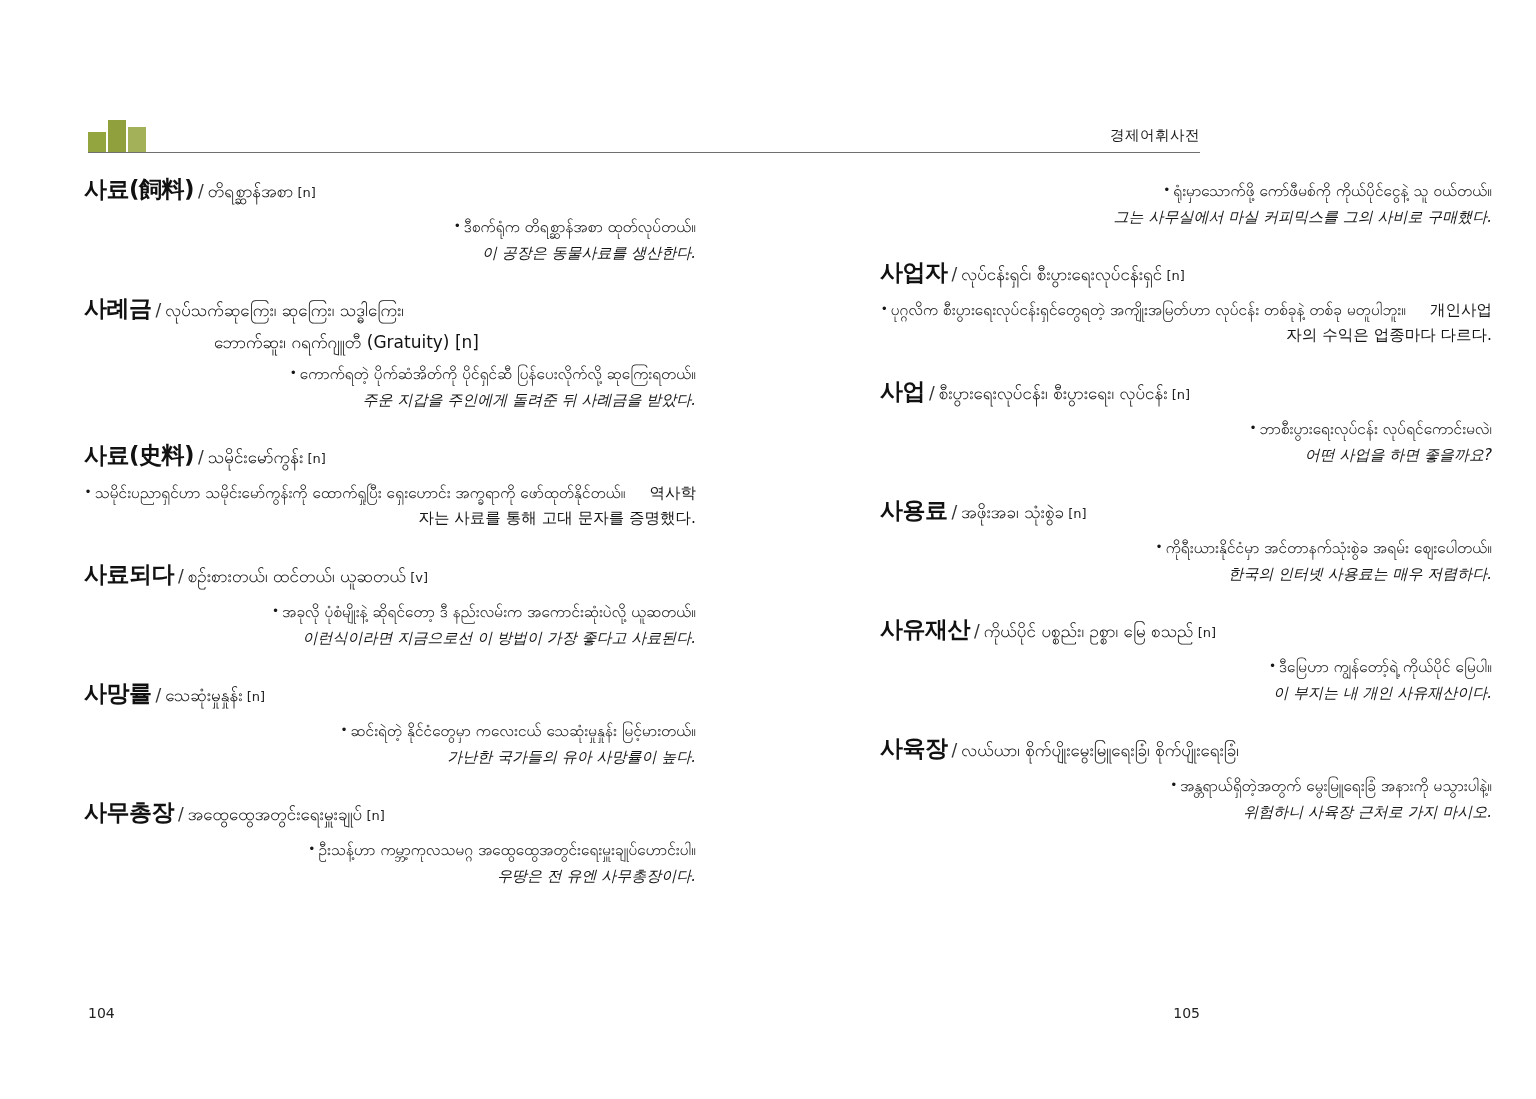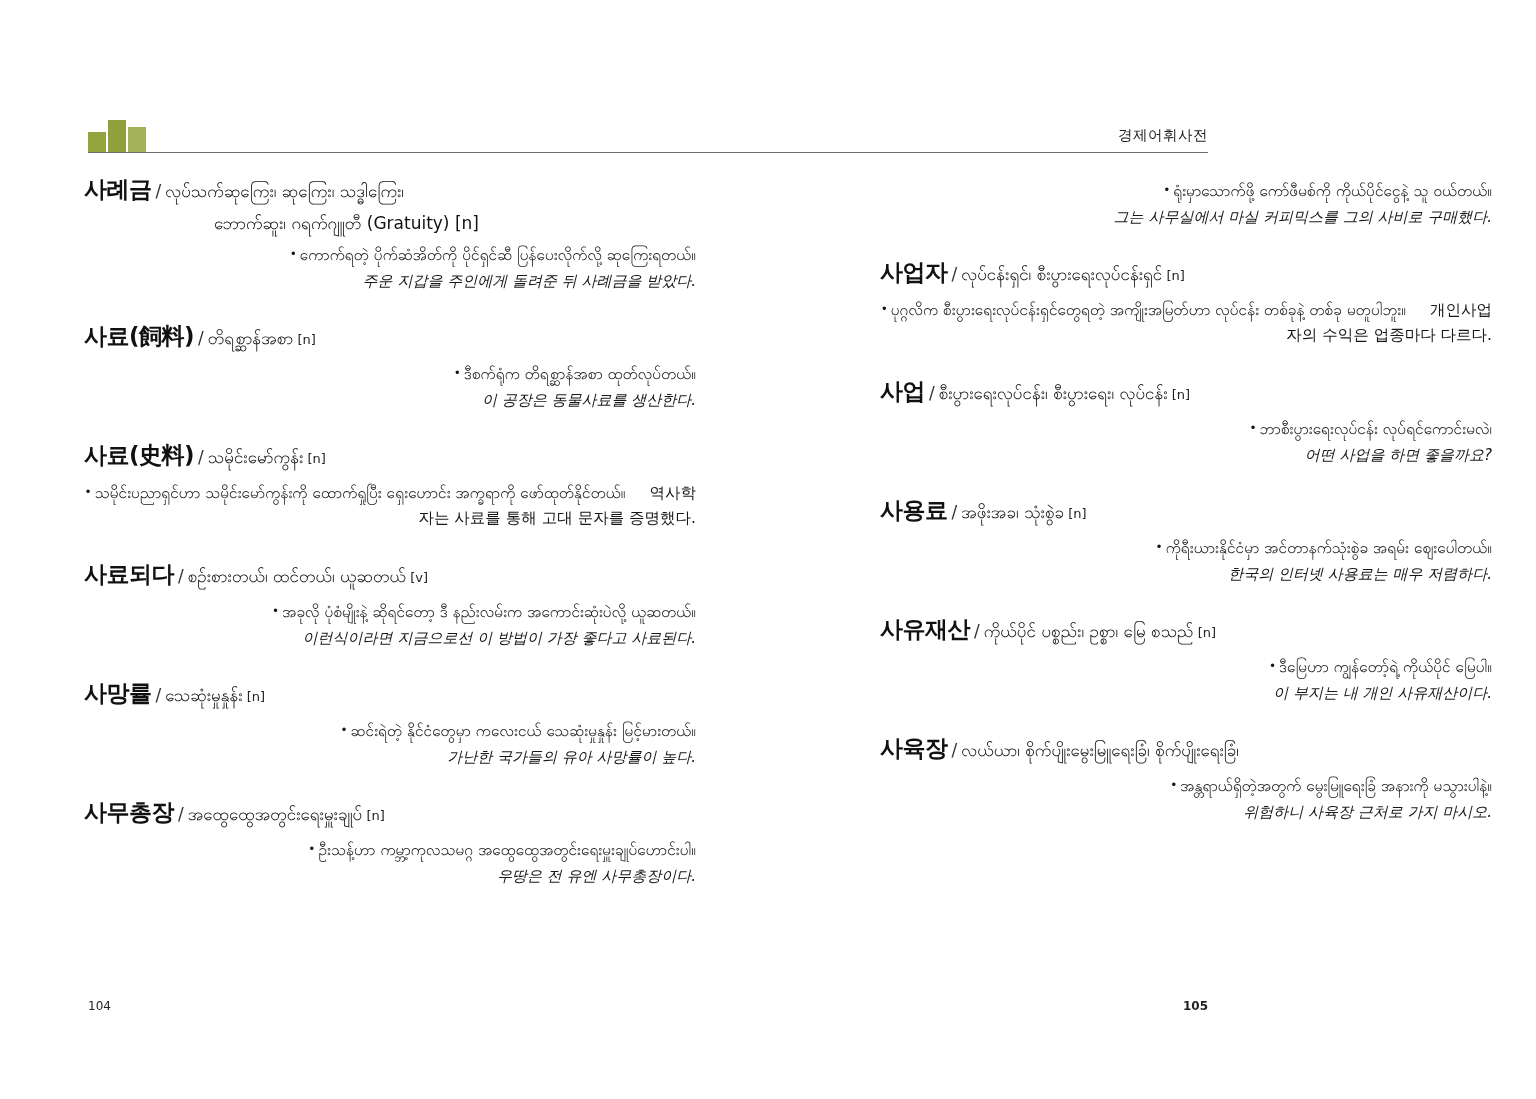--- a/index.html
+++ b/index.html
@@ -13,21 +13,20 @@
     font-family: "DejaVu Sans", "Liberation Sans", sans-serif;
     color: #1a1a1a;
     position: relative;
     overflow: hidden;
   }
   .page {
     position: absolute;
     left: 0; top: 0;
     width: 1288px;
     height: 1099px;
-    padding-left: 8px;
   }
 
   
   .header-rule {
     position: absolute;
     left: 88px;
     right: 88px;
     top: 152px;
     border-bottom: 1.2px solid #6f6f6f;
   }
@@ -114,50 +113,50 @@
     margin-top: 1px;
     font-style: italic;
   }
   .example .ko-inline {
     padding-left: 24px;
   }
 
   
   .pageno {
     position: absolute;
-    bottom: 86px;
-    font-size: 12px;
+    bottom: 78px;
+    font-size: 14px;
     color: #222;
   }
   .pageno-left  { left: 88px; }
-  .pageno-right { right: 88px; font-weight: bold; }
+  .pageno-right { right: 88px; }
 </style>
 </head>
 <body>
 
 <div class="page">
 
   <div class="header-blocks">
     <div class="hb hb1"></div>
     <div class="hb hb2"></div>
     <div class="hb hb3"></div>
   </div>
   <div class="book-title">경제어휘사전</div>
   <div class="header-rule"></div>
 
   <div class="col col-left" id="col-left">
       <div class="entry">
+        <div class="headline"><span class="term">사료(飼料)</span><span class="slash">/</span><span class="gloss">တိရစ္ဆာန်အစာ</span><span class="pos"> [n]</span></div>
+        <div class="example"><span class="bullet">•</span><span>ဒီစက်ရုံက တိရစ္ဆာန်အစာ ထုတ်လုပ်တယ်။</span><span class="ko">이 공장은 동물사료를 생산한다.</span></div>
+      </div>
+      <div class="entry">
         <div class="headline"><span class="term">사례금</span><span class="slash">/</span><span class="gloss">လုပ်သက်ဆုကြေး၊ ဆုကြေး၊ သဒ္ဓါကြေး၊</span><span class="cont">ဘောက်ဆူး၊ ဂရက်ဂျူတီ (Gratuity) [n]</span></div>
         <div class="example"><span class="bullet">•</span><span>ကောက်ရတဲ့ ပိုက်ဆံအိတ်ကို ပိုင်ရှင်ဆီ ပြန်ပေးလိုက်လို့ ဆုကြေးရတယ်။</span><span class="ko">주운 지갑을 주인에게 돌려준 뒤 사례금을 받았다.</span></div>
       </div>
       <div class="entry">
-        <div class="headline"><span class="term">사료(飼料)</span><span class="slash">/</span><span class="gloss">တိရစ္ဆာန်အစာ</span><span class="pos"> [n]</span></div>
-        <div class="example"><span class="bullet">•</span><span>ဒီစက်ရုံက တိရစ္ဆာန်အစာ ထုတ်လုပ်တယ်။</span><span class="ko">이 공장은 동물사료를 생산한다.</span></div>
-      </div>
-      <div class="entry">
         <div class="headline"><span class="term">사료(史料)</span><span class="slash">/</span><span class="gloss">သမိုင်းမော်ကွန်း</span><span class="pos"> [n]</span></div>
         <div class="example"><span class="bullet">•</span><span>သမိုင်းပညာရှင်ဟာ သမိုင်းမော်ကွန်းကို ထောက်ရှုပြီး ရှေးဟောင်း အက္ခရာကို ဖော်ထုတ်နိုင်တယ်။</span><span class="ko-inline">역사학자는 사료를 통해 고대 문자를 증명했다.</span></div>
       </div>
       <div class="entry">
         <div class="headline"><span class="term">사료되다</span><span class="slash">/</span><span class="gloss">စဉ်းစားတယ်၊ ထင်တယ်၊ ယူဆတယ်</span><span class="pos"> [v]</span></div>
         <div class="example"><span class="bullet">•</span><span>အခုလို ပုံစံမျိုးနဲ့ ဆိုရင်တော့ ဒီ နည်းလမ်းက အကောင်းဆုံးပဲလို့ ယူဆတယ်။</span><span class="ko">이런식이라면 지금으로선 이 방법이 가장 좋다고 사료된다.</span></div>
       </div>
       <div class="entry">
         <div class="headline"><span class="term">사망률</span><span class="slash">/</span><span class="gloss">သေဆုံးမှုနှုန်း</span><span class="pos"> [n]</span></div>
         <div class="example"><span class="bullet">•</span><span>ဆင်းရဲတဲ့ နိုင်ငံတွေမှာ ကလေးငယ် သေဆုံးမှုနှုန်း မြင့်မားတယ်။</span><span class="ko">가난한 국가들의 유아 사망률이 높다.</span></div>

